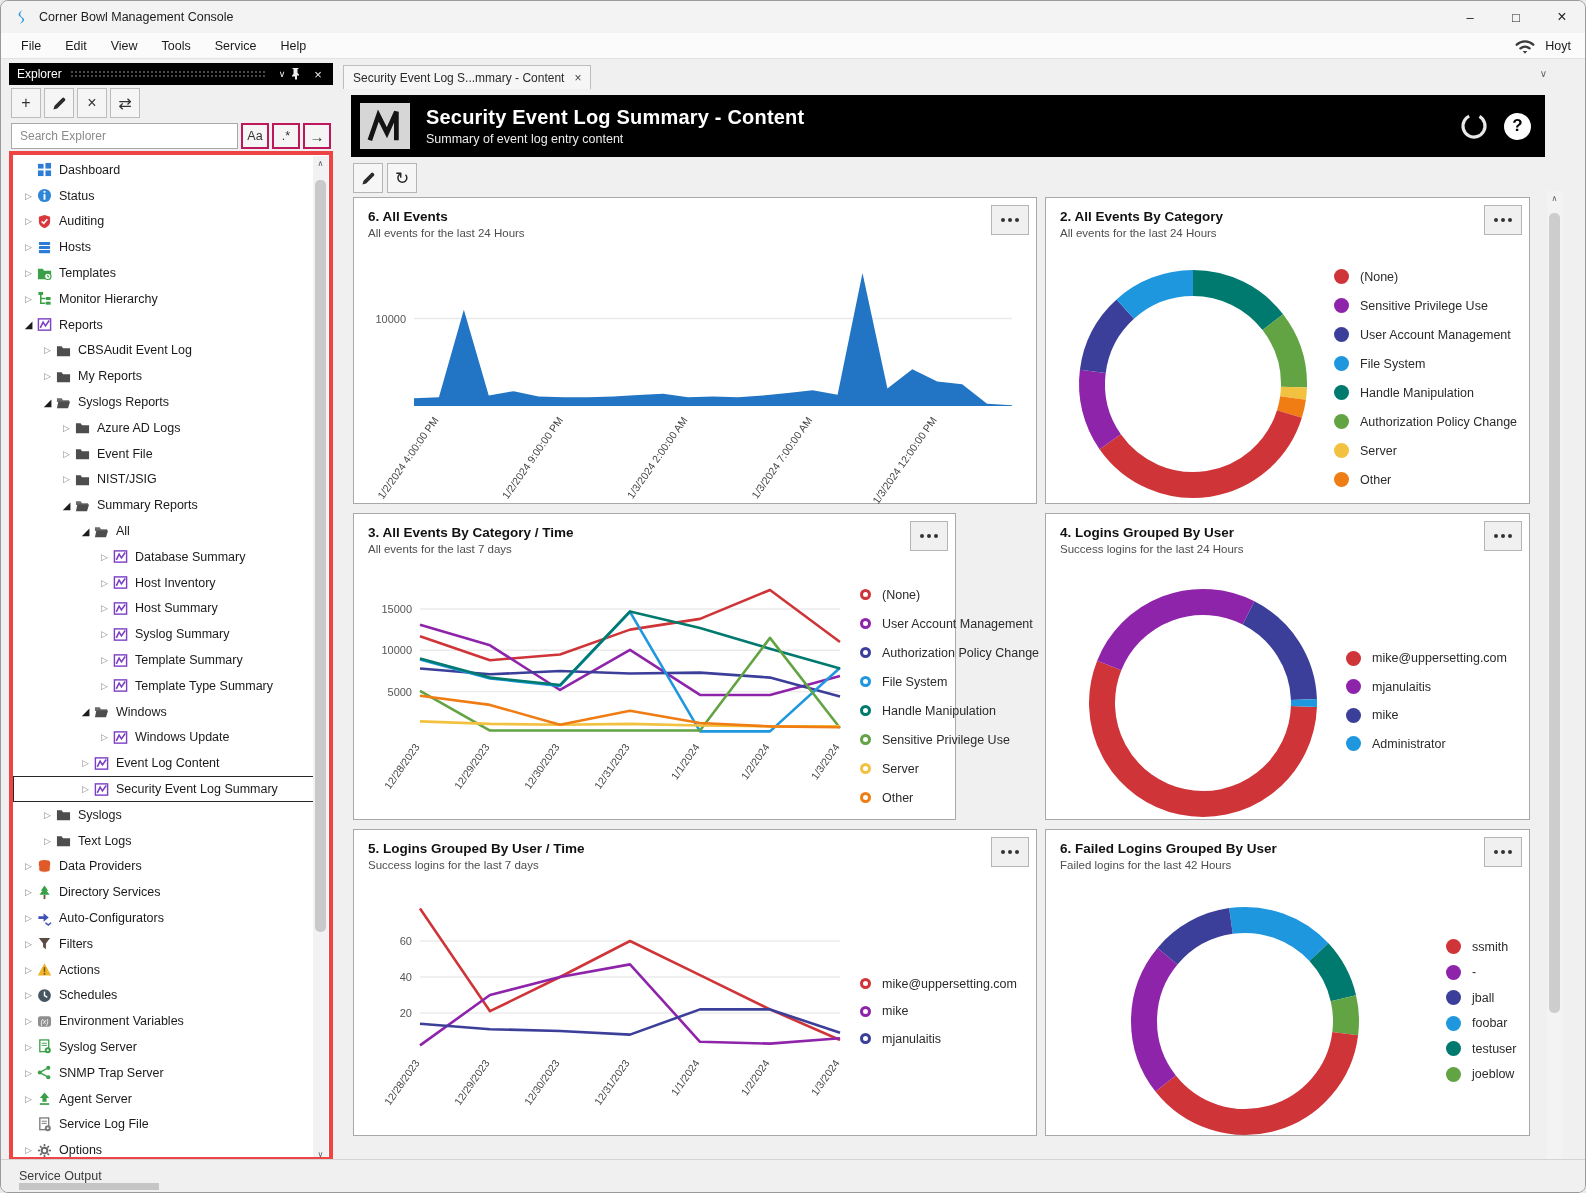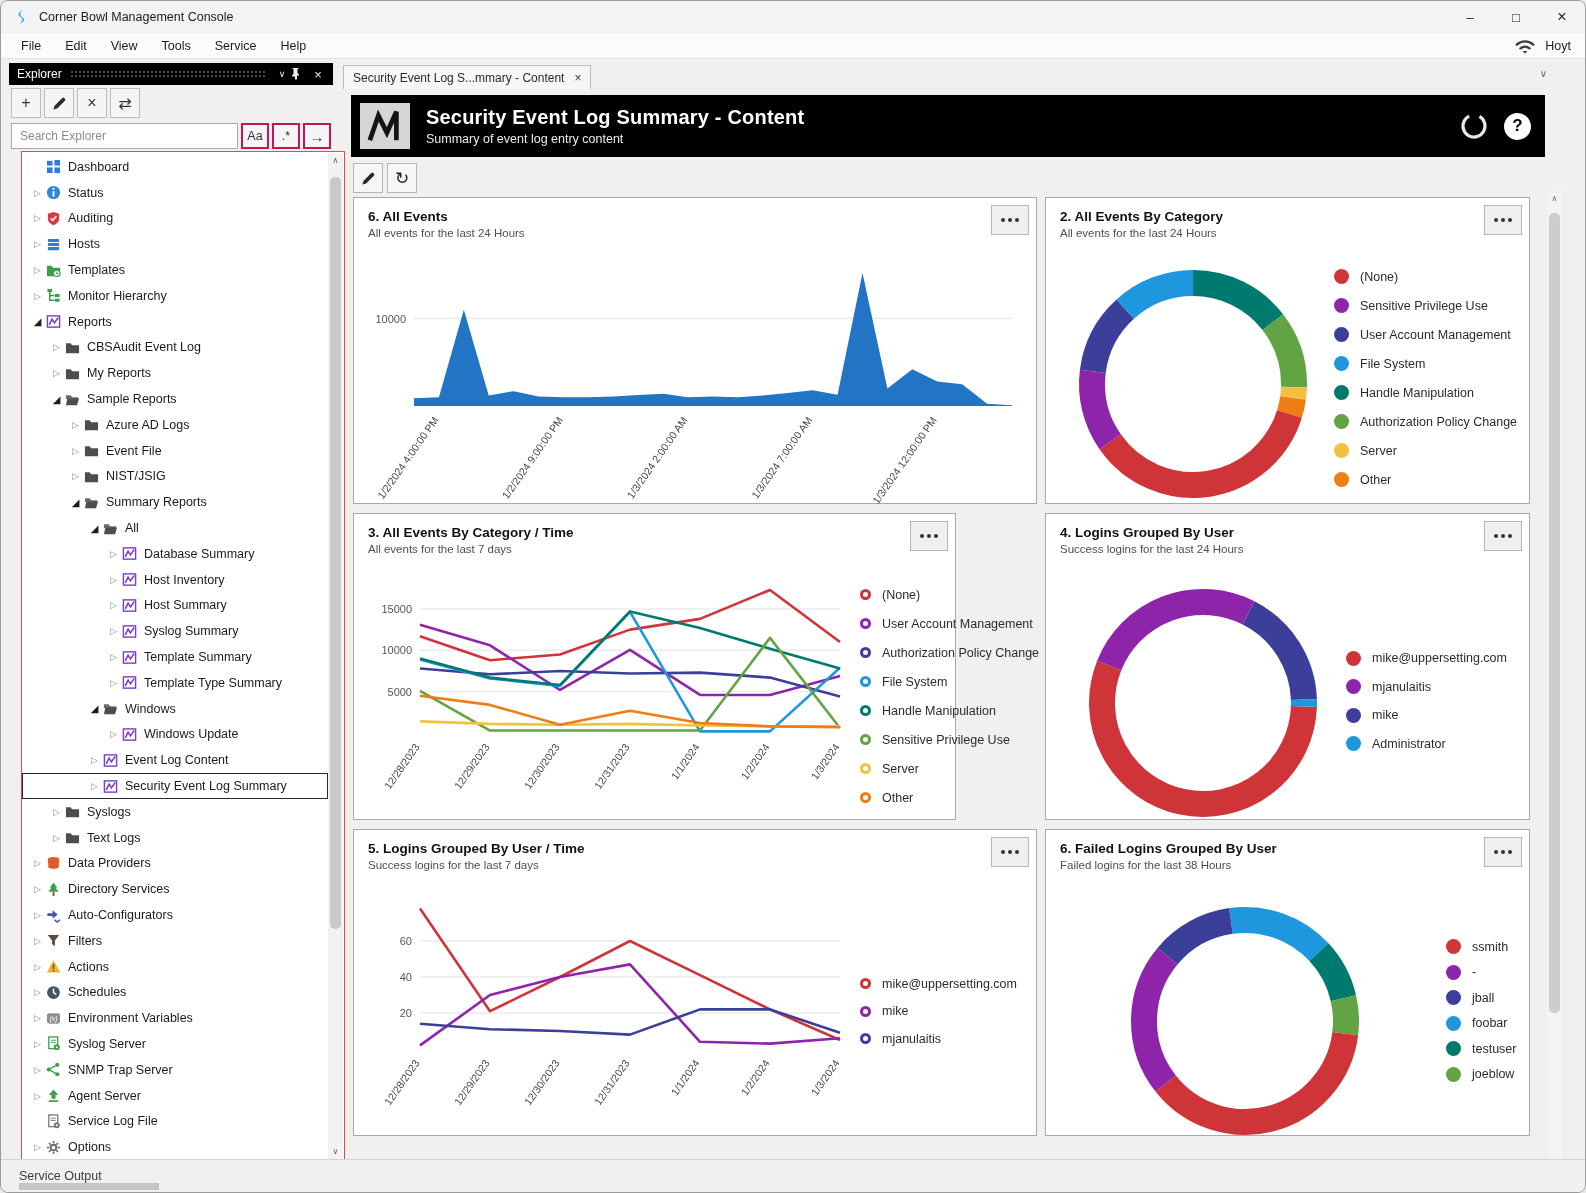--- a/index.html
+++ b/index.html
@@ -26,21 +26,21 @@
   .exp-header { height:22px; background:#000; color:#fff; display:flex; align-items:center; padding:0 6px 0 8px; }
   .exp-title { font-size:12px; font-weight:normal; white-space:nowrap; }
   .exp-dots { flex:1; margin:0 8px; height:8px; background-image:radial-gradient(#4a4a4a 28%, transparent 30%); background-size:4px 4px; }
   .exp-hbtn { width:18px; text-align:center; color:#efefef; font-size:11px; }
   .exp-toolbar { height:36px; display:flex; align-items:center; gap:3px; padding:3px 2px 3px 2px; }
   .tool-btn { width:30px; height:30px; background:#f5f5f5; border:1px solid #bcbcbc; display:flex; align-items:center; justify-content:center; font-size:16px; color:#333; }
   .exp-search { height:30px; display:flex; align-items:center; gap:3px; padding:0 2px; }
   .search-input { flex:1; height:26px; border:1px solid #a9a9a9; background:#fff; padding:0 8px; font-size:12px; color:#333; font-family:inherit; }
   .search-input::placeholder { color:#8b8b8b; }
   .mini-btn { width:28px; height:26px; background:#f5f5f5; border:2px solid #be185d; display:flex; align-items:center; justify-content:center; font-size:12.5px; color:#333; }
-  .tree-wrap { position:absolute; left:12px; top:88px; width:324px; height:1010px; background:#fff; border:1px solid #ef4444; overflow:hidden; }
+  .tree-wrap { position:absolute; left:0; top:88px; width:324px; height:1010px; background:#fff; border:4px solid #ef4444; overflow:hidden; }
   .tree { position:absolute; left:0; top:2px; width:306px; }
   .tree-row { height:25.8px; display:flex; align-items:center; font-size:12.5px; color:#1a1a1a; white-space:nowrap; position:relative; }
   .tree-row.selected { outline:1px solid #26282b; outline-offset:-1px; }
   .expander { width:15px; display:inline-block; text-align:center; font-size:9px; color:#8a8a8a; flex:none; }
   .expander.exp { color:#1c1c1c; font-size:10px; }
   .t-icon { width:17px; height:16px; margin-right:6px; flex:none; display:inline-flex; align-items:center; justify-content:center; }
   .tree-scroll { position:absolute; right:1px; top:1px; width:15px; height:1006px; background:#f2f2f2; }
   .scroll-arrow { height:15px; display:flex; align-items:center; justify-content:center; font-size:8px; color:#5a5a5a; }
   .tree-thumb { position:absolute; left:2px; top:24px; width:11px; height:752px; background:#c9c9c9; border-radius:5px; }
   .tree-thumb-bottom { position:absolute; bottom:0; width:100%; }
@@ -254,21 +254,21 @@
             <span>My Reports</span>
           </div>
           <div class="tree-row" style="padding-left: 27px;">
             <span class="expander exp">◢</span>
             <span class="t-icon">
               <svg width="15" height="15" viewBox="0 0 16 16">
                 <path d="M1 3.5 h5 l1.5 2 H14 v2 H1 Z" fill="#6b6b6b"></path>
                 <path d="M2.5 7 H15 L12.8 14 H1 Z" fill="#4d4d4d"></path>
               </svg>
             </span>
-            <span>Sample Reports</span>
+            <span>Syslogs Reports</span>
           </div>
           <div class="tree-row" style="padding-left: 46px;">
             <span class="expander">▷</span>
             <span class="t-icon">
               <svg width="15" height="15" viewBox="0 0 16 16">
                 <path d="M1 3.5 h5 l1.5 2 H15 v8.5 H1 Z" fill="#4d4d4d"></path>
               </svg>
             </span>
             <span>Azure AD Logs</span>
           </div>
@@ -823,21 +823,21 @@
               <span class="lg-label">mike</span>
             </div>
             <div class="legend-item" style="height: 27.5px;">
               <span class="lg-ring" style="border-color: rgb(59, 63, 153);"></span>
               <span class="lg-label">mjanulaitis</span>
             </div>
           </div>
         </div>
         <div class="panel" style="left: 710px; top: 632px; width: 485px; height: 307px;">
           <div class="panel-title">6. Failed Logins Grouped By User</div>
-          <div class="panel-sub">Failed logins for the last 38 Hours</div>
+          <div class="panel-sub">Failed logins for the last 42 Hours</div>
           <div class="more-btn">
             <i></i>
             <i></i>
             <i></i>
           </div>
           <svg width="340" height="290" style="position:absolute;left:0;top:44px;">
             <path d="M 184.9435168030334 46.9829250571014 A 101 101 0 0 1 272.9628290131673 78.22137014763253" fill="none" stroke="#1e97de" stroke-width="26"></path>
             <path d="M 272.9628290131673 78.22137014763253 A 101 101 0 0 1 297.3954909706638 124.21124495190631" fill="none" stroke="#00796e" stroke-width="26"></path>
             <path d="M 297.3954909706638 124.21124495190631 A 101 101 0 0 1 299.22116196992124 159.5187336978952" fill="none" stroke="#62a343" stroke-width="26"></path>
             <path d="M 299.22116196992124 159.5187336978952 A 101 101 0 0 1 119.67207790909475 209.5146444982235" fill="none" stroke="#cf3538" stroke-width="26"></path>

